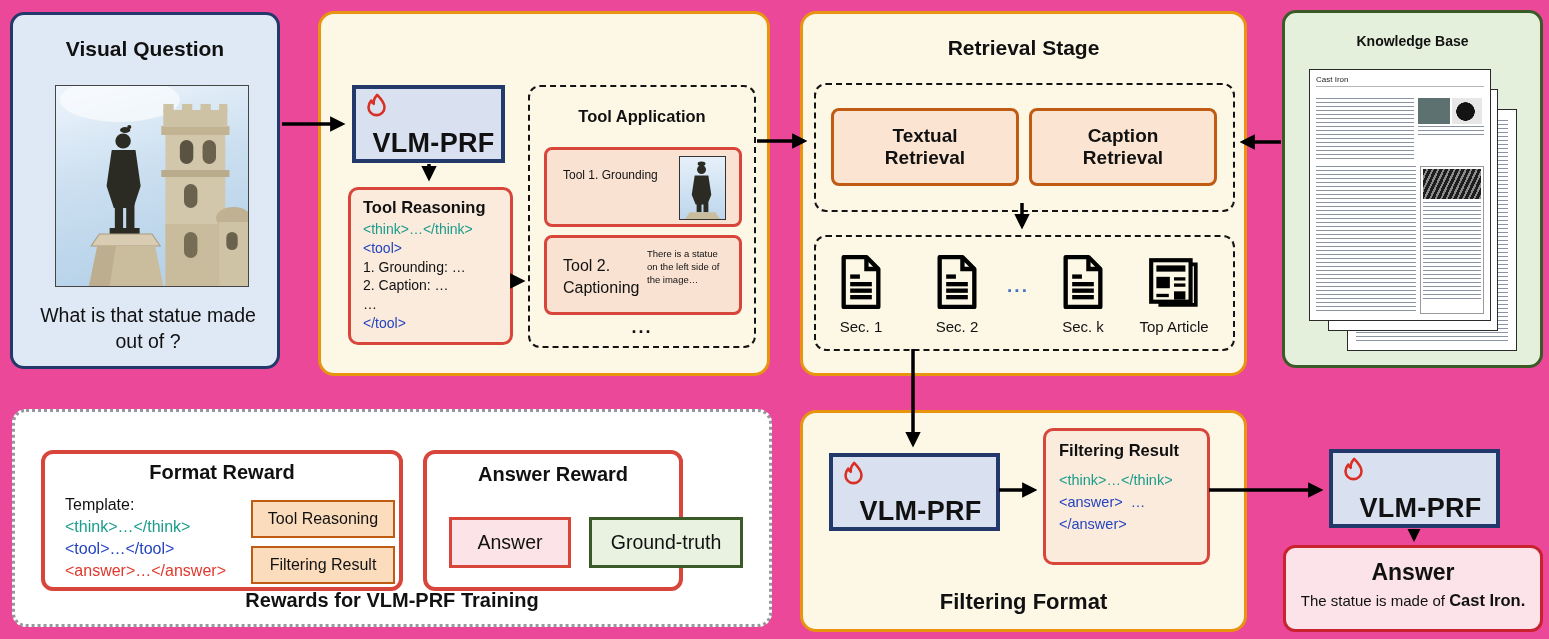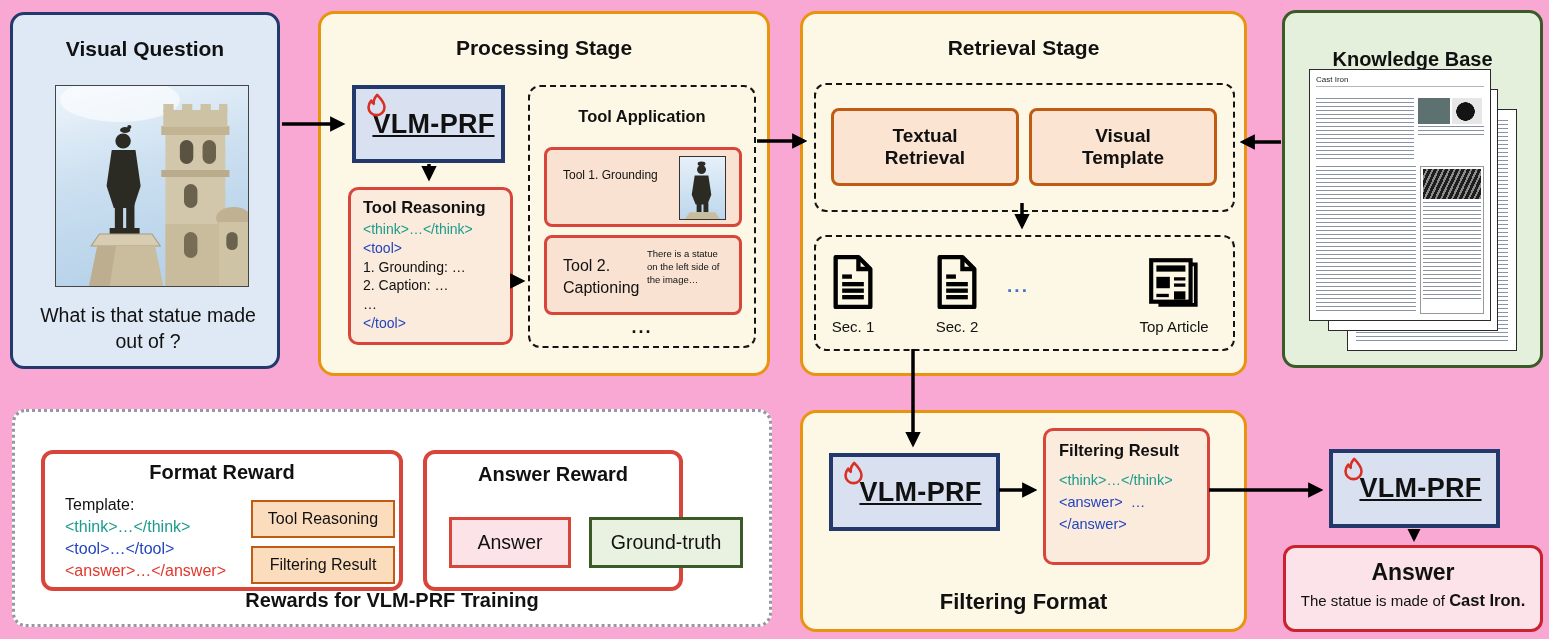--- a/index.html
+++ b/index.html
@@ -1,24 +1,24 @@
 <!DOCTYPE html>
 <html><head>
 <meta charset="utf-8">
 <style>
   html,body{margin:0;padding:0;background:#fff;}
-  #canvas{position:relative;width:1549px;height:639px;background:#f9a8d4;overflow:hidden;
+  #canvas{position:relative;width:1549px;height:639px;background:#ec4899;overflow:hidden;
           font-family:"Liberation Sans","DejaVu Sans",sans-serif;color:#111;}
   .abs{position:absolute;box-sizing:border-box;}
   .ptitle{position:absolute;left:0;width:100%;text-align:center;font-weight:700;font-size:21px;color:#111;}
   .stage{background:#FDF8E6;border:3.5px solid #E8940F;border-radius:16px;}
   .bluepanel{background:#DEE9F5;border:3px solid #24396B;border-radius:14px;}
   .kbpanel{background:#E4F0DC;border:3px solid #3A5B28;border-radius:14px;}
-  .vlm{background:#D9E1F1;border:4px solid #24396B;display:flex;align-items:center;justify-content:center;
-       font-weight:700;font-size:27px;letter-spacing:.3px;text-decoration:underline;}
+  .vlm{background:#D9E1F1;border:4px solid #24396B;display:flex;align-items:flex-end;justify-content:center;
+       font-weight:700;font-size:27px;letter-spacing:.3px;}
   .flame{position:absolute;top:2px;left:5px;width:31px;height:31px;}
   .redbox{background:#FBEBDD;border:3px solid #D8453A;border-radius:10px;}
   .dashedbox{border:2.5px dashed #141414;border-radius:12px;}
   .toolcard{background:#F9E2D2;border:3px solid #D8453A;border-radius:8px;}
   .retrbox{background:#FBE5D2;border:3.5px solid #BF5B13;border-radius:8px;display:flex;align-items:center;
            justify-content:center;text-align:center;font-weight:700;font-size:19px;line-height:1.15;}
   .orangechip{background:#FBDDBE;border:2.5px solid #BF5B13;display:flex;align-items:center;justify-content:center;font-size:16px;}
   .pinkchip{background:#FBE3E7;border:3px solid #D8453A;display:flex;align-items:center;justify-content:center;font-size:19.5px;}
   .greenchip{background:#E9F2E1;border:3px solid #3A5B28;display:flex;align-items:center;justify-content:center;font-size:19.5px;}
   .code{font-size:14px;line-height:1.34;white-space:pre;}
@@ -86,21 +86,20 @@
           <polygon points="42,148 93,148 101,160 34,160" fill="#d8cdb2" stroke="#a99c7e" stroke-width="1"></polygon>
           <polygon points="40,160 96,160 104,200 32,200" fill="#cabd9e"></polygon>
           <polygon points="40,160 58,160 52,200 32,200" fill="#bcae8f"></polygon>
         </g>
       </svg>
     </div>
     <div class="abs" style="left:18px;top:288px;width:234px;font-size:19.5px;line-height:1.32;text-align:center;">What is that statue made out of ?</div>
   </div>
 
   <div class="abs stage" style="left:318px;top:11px;width:452px;height:365px;">
-    <div class="ptitle" style="top:22px;">Processing Stage</div>
 
     <div class="abs vlm" style="left:31px;top:71px;width:153px;height:78px;">
       <svg class="flame" viewBox="0 0 24 24">
         <path d="M12.5 3c2.8 2.9 5.7 5.8 5.7 9.5a6.2 6.2 0 0 1-12.4 0c0-2 .8-3.6 2.1-5.1.4 1.2 1 2 2 2.5-.5-2.5.7-4.7 2.6-6.9z" fill="none" stroke="#D93025" stroke-width="2" stroke-linejoin="round"></path>
       </svg>
       <span style="margin-left:10px;">VLM-PRF</span>
     </div>
 
     <div class="abs redbox" style="left:27px;top:173px;width:165px;height:158px;padding:8px 12px;">
       <div class="boxtitle">Tool Reasoning</div>
@@ -145,26 +144,26 @@
   </div>
 
   <div class="abs stage" style="left:800px;top:11px;width:447px;height:365px;">
     <div class="ptitle" style="top:22px;">Retrieval Stage</div>
 
     <div class="abs dashedbox" style="left:11px;top:69px;width:421px;height:129px;">
       <div class="abs retrbox" style="left:15px;top:23px;width:188px;height:78px;">
         <span style="width:110px;">Textual Retrieval</span>
       </div>
       <div class="abs retrbox" style="left:213px;top:23px;width:188px;height:78px;">
-        <span style="width:100px;">Visual Template</span>
+        <span style="width:100px;">Caption Retrieval</span>
       </div>
     </div>
 
     <div class="abs dashedbox" style="left:11px;top:221px;width:421px;height:116px;">
-      <div class="docitem" style="left:4px;top:16px;width:66px;">
+      <div class="docitem" style="left:12px;top:16px;width:66px;">
         <svg width="52" height="58" viewBox="0 0 24 26">
           <path d="M4 1.5h10.5l5.5 5.5v17.5H4z" fill="none" stroke="#000" stroke-width="2" stroke-linejoin="round"></path>
           <path d="M14.5 1.5v5.5H20" fill="none" stroke="#000" stroke-width="2"></path>
           <line x1="7" y1="10.5" x2="11.5" y2="10.5" stroke="#000" stroke-width="2"></line>
           <line x1="7" y1="14" x2="17" y2="14" stroke="#000" stroke-width="2"></line>
           <line x1="7" y1="17" x2="17" y2="17" stroke="#000" stroke-width="2"></line>
           <line x1="7" y1="20" x2="17" y2="20" stroke="#000" stroke-width="2"></line>
         </svg>
         <div class="doclabel">Sec. 1</div>
       </div>
@@ -173,38 +172,49 @@
           <path d="M4 1.5h10.5l5.5 5.5v17.5H4z" fill="none" stroke="#000" stroke-width="2" stroke-linejoin="round"></path>
           <path d="M14.5 1.5v5.5H20" fill="none" stroke="#000" stroke-width="2"></path>
           <line x1="7" y1="10.5" x2="11.5" y2="10.5" stroke="#000" stroke-width="2"></line>
           <line x1="7" y1="14" x2="17" y2="14" stroke="#000" stroke-width="2"></line>
           <line x1="7" y1="17" x2="17" y2="17" stroke="#000" stroke-width="2"></line>
           <line x1="7" y1="20" x2="17" y2="20" stroke="#000" stroke-width="2"></line>
         </svg>
         <div class="doclabel">Sec. 2</div>
       </div>
       <div class="abs" style="left:182px;top:38px;width:40px;text-align:center;font-weight:700;font-size:19px;color:#4472C4;letter-spacing:2px;">...</div>
+      <div class="docitem" style="left:234px;top:16px;width:66px;">
+        <svg width="52" height="58" viewBox="0 0 24 26">
+          <path d="M4 1.5h10.5l5.5 5.5v17.5H4z" fill="none" stroke="#000" stroke-width="2" stroke-linejoin="round"></path>
+          <path d="M14.5 1.5v5.5H20" fill="none" stroke="#000" stroke-width="2"></path>
+          <line x1="7" y1="10.5" x2="11.5" y2="10.5" stroke="#000" stroke-width="2"></line>
+          <line x1="7" y1="14" x2="17" y2="14" stroke="#000" stroke-width="2"></line>
+          <line x1="7" y1="17" x2="17" y2="17" stroke="#000" stroke-width="2"></line>
+          <line x1="7" y1="20" x2="17" y2="20" stroke="#000" stroke-width="2"></line>
+        </svg>
+        <div class="doclabel">Sec. k</div>
+      </div>
       <div class="docitem" style="left:316px;top:16px;width:84px;">
         <svg width="56" height="58" viewBox="0 0 27 26">
           <path d="M21.5 4.5h2.5v19.5H6" fill="none" stroke="#000" stroke-width="1.8"></path>
           <rect x="2.5" y="2.5" width="19" height="20" fill="none" stroke="#000" stroke-width="2"></rect>
           <rect x="5" y="5" width="14" height="3" fill="#000"></rect>
           <rect x="5" y="10.5" width="6.5" height="5.5" fill="#000"></rect>
           <line x1="13.5" y1="11.5" x2="19" y2="11.5" stroke="#000" stroke-width="1.6"></line>
           <line x1="13.5" y1="14.5" x2="19" y2="14.5" stroke="#000" stroke-width="1.6"></line>
           <line x1="5" y1="19.5" x2="11" y2="19.5" stroke="#000" stroke-width="1.6"></line>
           <rect x="13.5" y="17.5" width="5.5" height="4" fill="#000"></rect>
         </svg>
         <div class="doclabel">Top Article</div>
       </div>
     </div>
   </div>
 
   <div class="abs kbpanel" style="left:1282px;top:10px;width:261px;height:358px;">
-    <div class="ptitle" style="top:20px;font-size:20px;margin-top:15px;">Knowledge Base</div>
+    <div class="ptitle" style="top:20px;font-size:14px;">Knowledge Base</div>
     <div class="abs" style="left:24px;top:56px;width:212px;height:286px;">
       <div class="kb-page" style="left:38px;top:40px;width:168px;height:240px;">
         <div class="kb-lines" style="position:absolute;left:8px;top:10px;right:8px;bottom:8px;"></div>
       </div>
       <div class="kb-page" style="left:19px;top:20px;width:168px;height:240px;">
         <div class="kb-lines" style="position:absolute;left:8px;top:10px;right:8px;bottom:8px;"></div>
       </div>
       <div class="kb-page" style="left:0;top:0;width:168px;height:240px;padding:5px 6px;">
         <div style="font-size:8px;color:#222;border-bottom:1px solid #b5b5b5;padding-bottom:2px;margin-bottom:11px;">Cast Iron</div>
         <div style="display:flex;gap:4px;">

